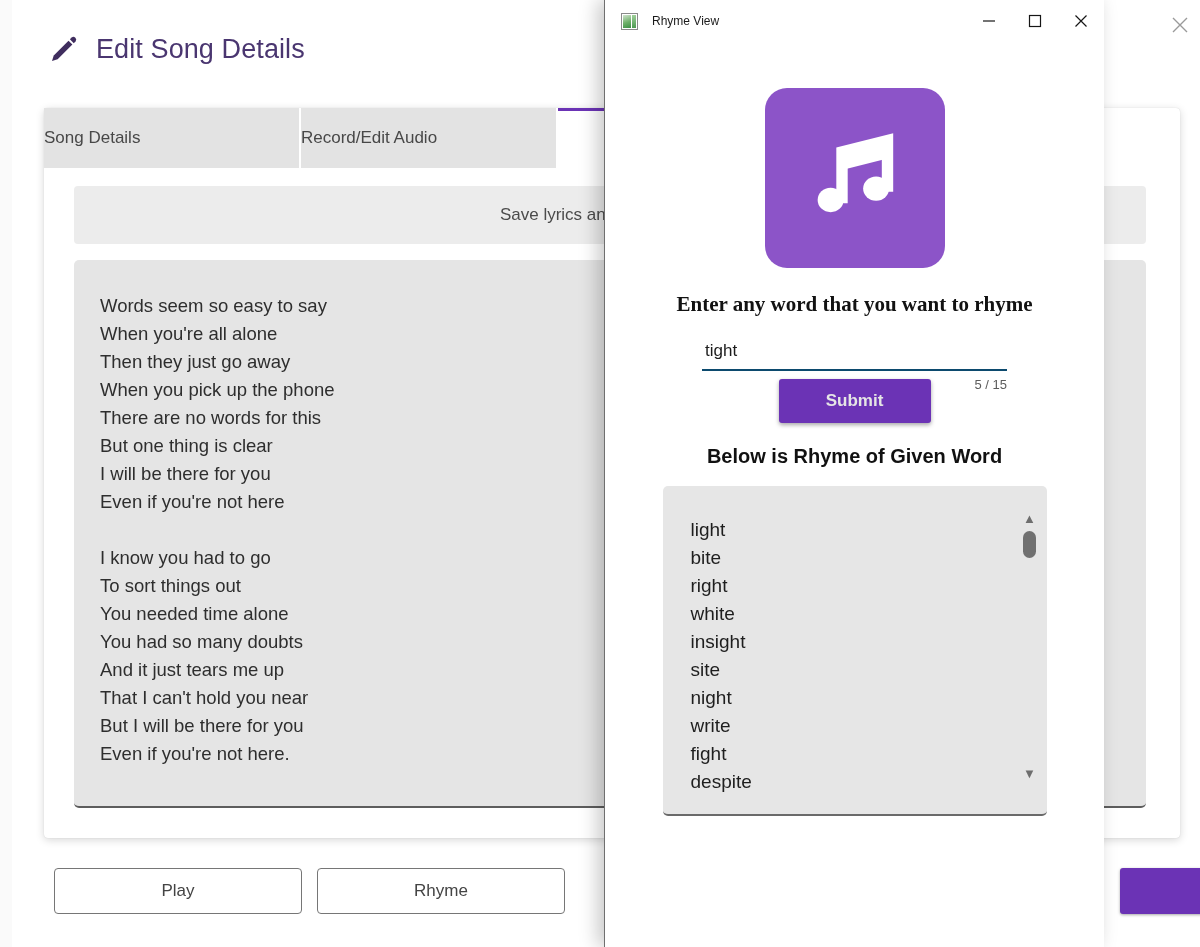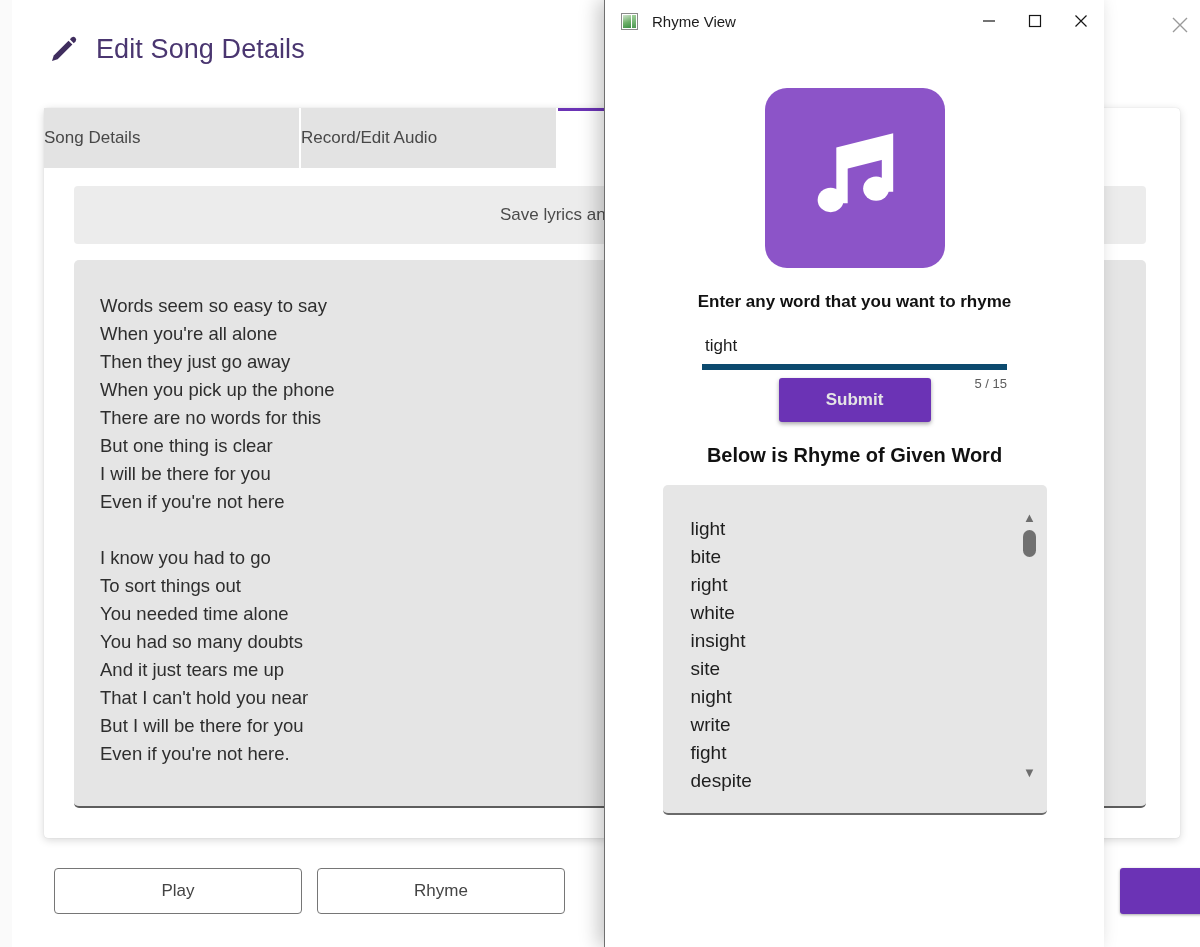--- a/index.html
+++ b/index.html
@@ -115,44 +115,44 @@
     border: 1px solid #8a8a8a; background: #ffffff;
     display: block; position: relative; overflow: hidden;
   }
   .tb-icon i {
     position: absolute; display: block;
   }
   .tb-icon i.g1 { left: 1px; top: 1px; width: 8px; height: 13px;
     background: linear-gradient(160deg,#cfe3cd 0%,#6fb06a 55%,#3d8f46 100%); }
   .tb-icon i.g2 { left: 10px; top: 1px; width: 4px; height: 13px;
     background: linear-gradient(180deg,#9fd09a,#4e9a52); }
-  .tb-title { margin-left: 14px; font-size: 15px; color: #1b1b1b; }
+  .tb-title { margin-left: 14px; font-size: 12px; color: #1b1b1b; }
   .win-controls { position: absolute; right: 0; top: 0; display: flex; height: 42px; }
   .win-btn {
     width: 46px; height: 42px;
     display: flex; align-items: center; justify-content: center;
     color: #161616; cursor: pointer;
   }
 
   .modal-body { padding: 0 22px; text-align: center; }
   .album-art {
     width: 180px; height: 180px; margin: 46px auto 0 auto;
     background: #8c54c8; border-radius: 22px;
     display: flex; align-items: center; justify-content: center;
   }
   .album-art svg { width: 104px; height: 104px; display:block; }
 
   .modal-heading {
     margin-top: 24px;
-    font-size: 17px; font-weight: bold; color: #121212;
+    font-size: 21px; font-weight: bold; color: #121212; font-family: Liberation Serif, serif;
   }
 
   .input-wrap { margin: 22px auto 0 auto; width: 305px; text-align: left; }
   .word-input {
-    width: 100%; border: none; border-bottom: 6px solid #0c4a6e;
+    width: 100%; border: none; border-bottom: 2px solid #0c4a6e;
     background: transparent; font-size: 17px; color: #1c1c1c;
     padding: 2px 2px 8px 3px; outline: none;
     font-family: "Liberation Sans", sans-serif;
   }
   .counter-row { width: 305px; margin: 4px auto 0 auto; text-align: right; }
   .counter { font-size: 13px; color: #5c5c5c; }
 
   .submit-btn {
     position: relative; margin: -14px auto 0 auto; display: block;
     width: 152px; height: 44px;

